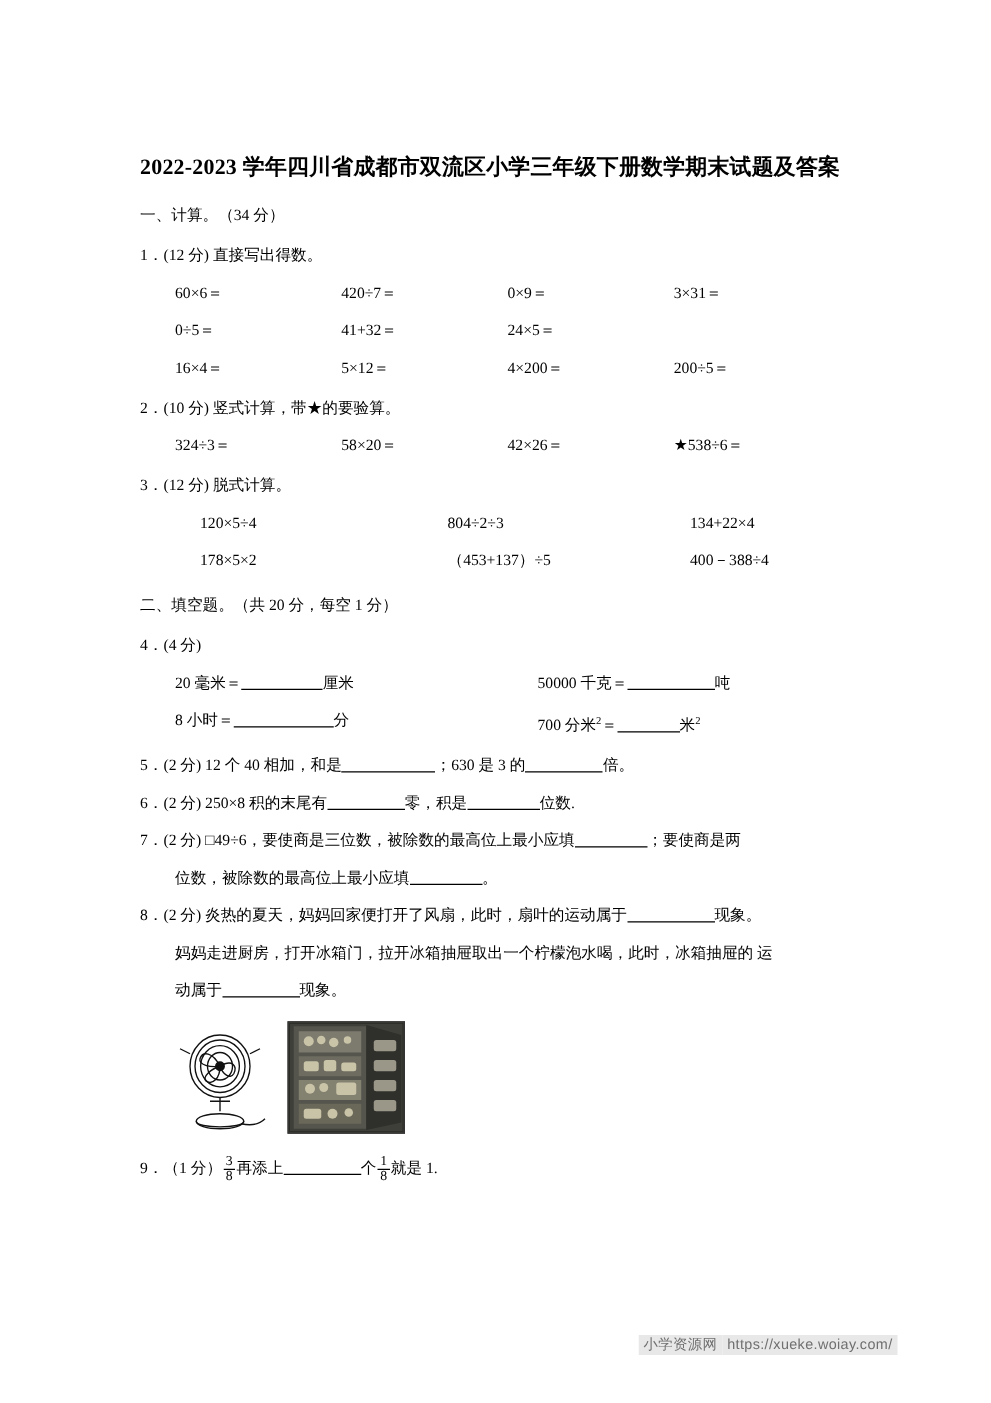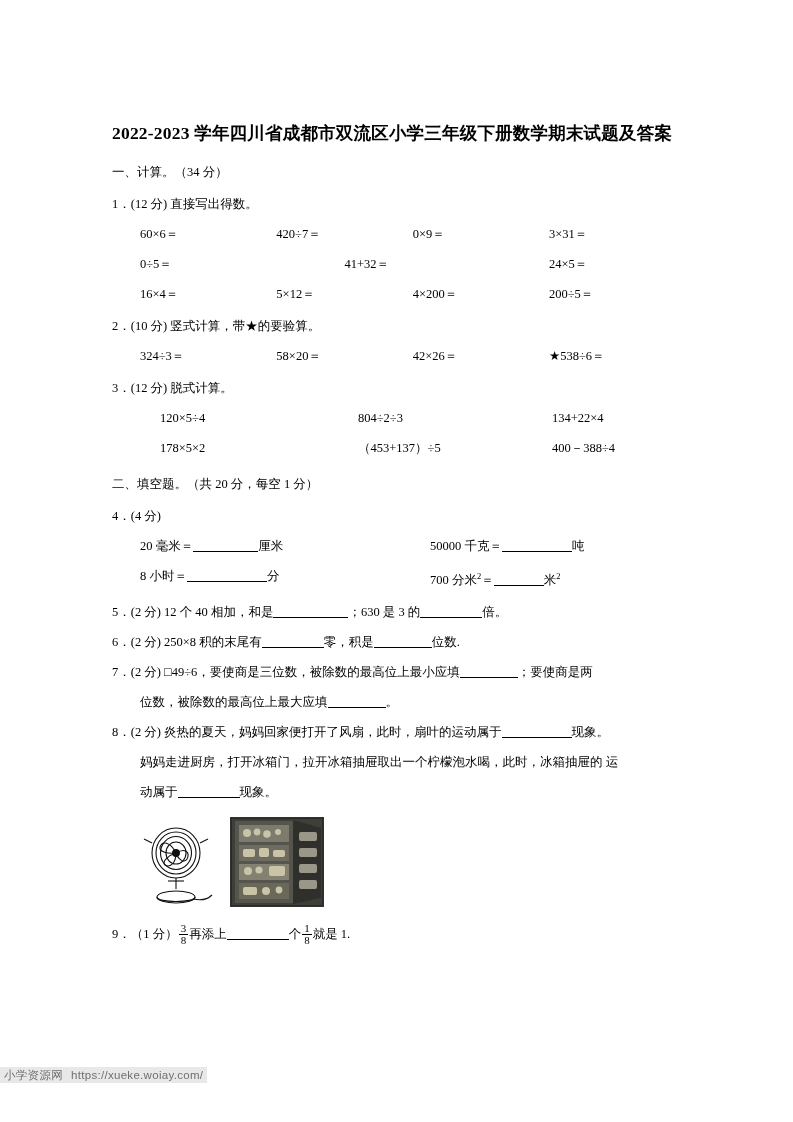--- a/index.html
+++ b/index.html
@@ -51,21 +51,20 @@
     font-size: 12.5px;
     line-height: 30px;
   }
   .indent {
     padding-left: 28px;
   }
   .grid4 {
     display: flex;
     padding-left: 28px;
     line-height: 30px;
-    justify-content: space-between;
   }
   .grid4 > div {
     width: 133px;
     font-size: 12.5px;
     flex: 0 0 133px;
   }
   .grid3 {
     display: flex;
     padding-left: 28px;
     line-height: 30px;
@@ -138,21 +137,21 @@
     border: 1px solid #333;
     background: #4a4a44;
     position: relative;
     overflow: hidden;
   }
   .watermark {
     position: absolute;
     left: 0;
     right: 0;
     top: 1068px;
-    text-align: left;
+    text-align: right;
     font-size: 11.5px;
     color: #8a8a8a;
     letter-spacing: 0.3px;
     font-family: "Liberation Sans", sans-serif;
   }
   .watermark .site {
     background: #e8e8e8;
     padding: 2px 4px;
     color: #6f6f6f;
   }
@@ -232,21 +231,21 @@
     </div>
 
     <div class="q-body">
       <span>6．(2 分) 250×8 积的末尾有</span><span class="blank b62"></span><span>零，积是</span><span class="blank b58"></span><span>位数.</span>
     </div>
 
     <div class="q-body">
       <span>7．(2 分) □49÷6，要使商是三位数，被除数的最高位上最小应填</span><span class="blank b58"></span><span>；要使商是两</span>
     </div>
     <div class="q-body indent">
-      <span>位数，被除数的最高位上最大应填</span><span class="blank b58"></span><span>。</span>
+      <span>位数，被除数的最高位上最小应填</span><span class="blank b58"></span><span>。</span>
     </div>
 
     <div class="q-body">
       <span>8．(2 分) 炎热的夏天，妈妈回家便打开了风扇，此时，扇叶的运动属于</span><span class="blank b70"></span><span>现象。</span>
     </div>
     <div class="q-body indent">妈妈走进厨房，打开冰箱门，拉开冰箱抽屉取出一个柠檬泡水喝，此时，冰箱抽屉的 运</div>
     <div class="q-body indent">
       <span>动属于</span><span class="blank b62"></span><span>现象。</span>
     </div>
 

